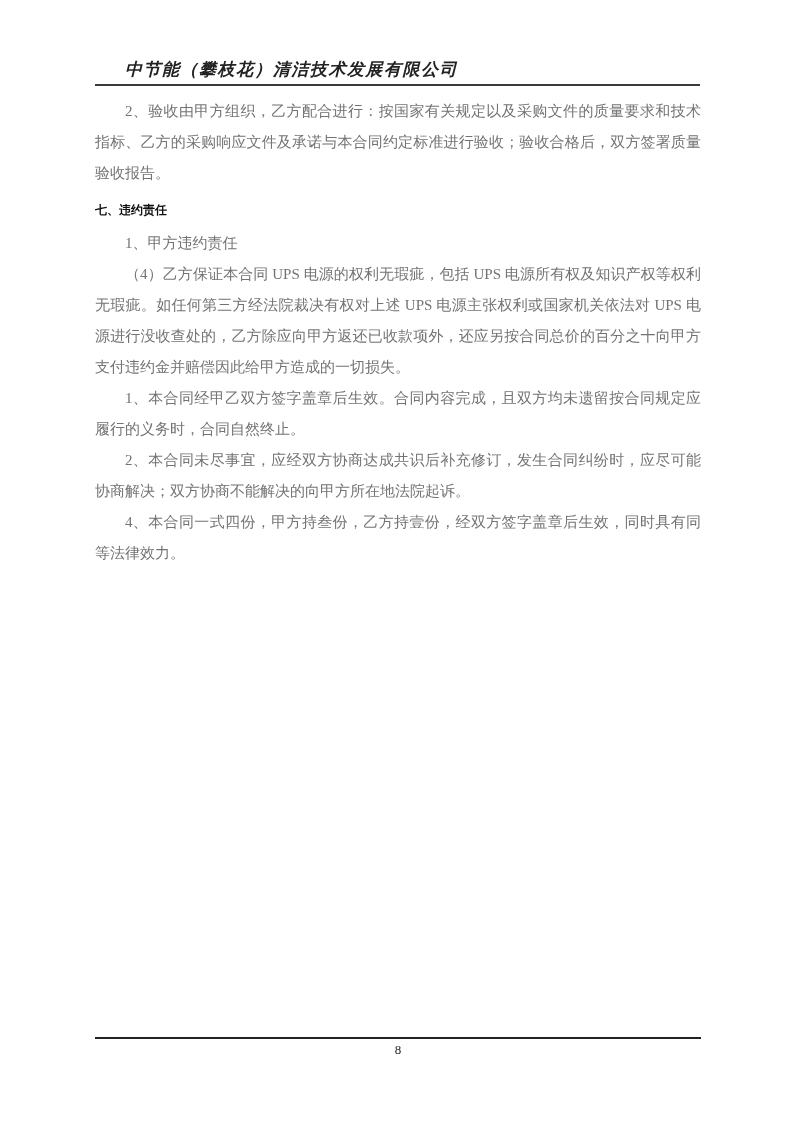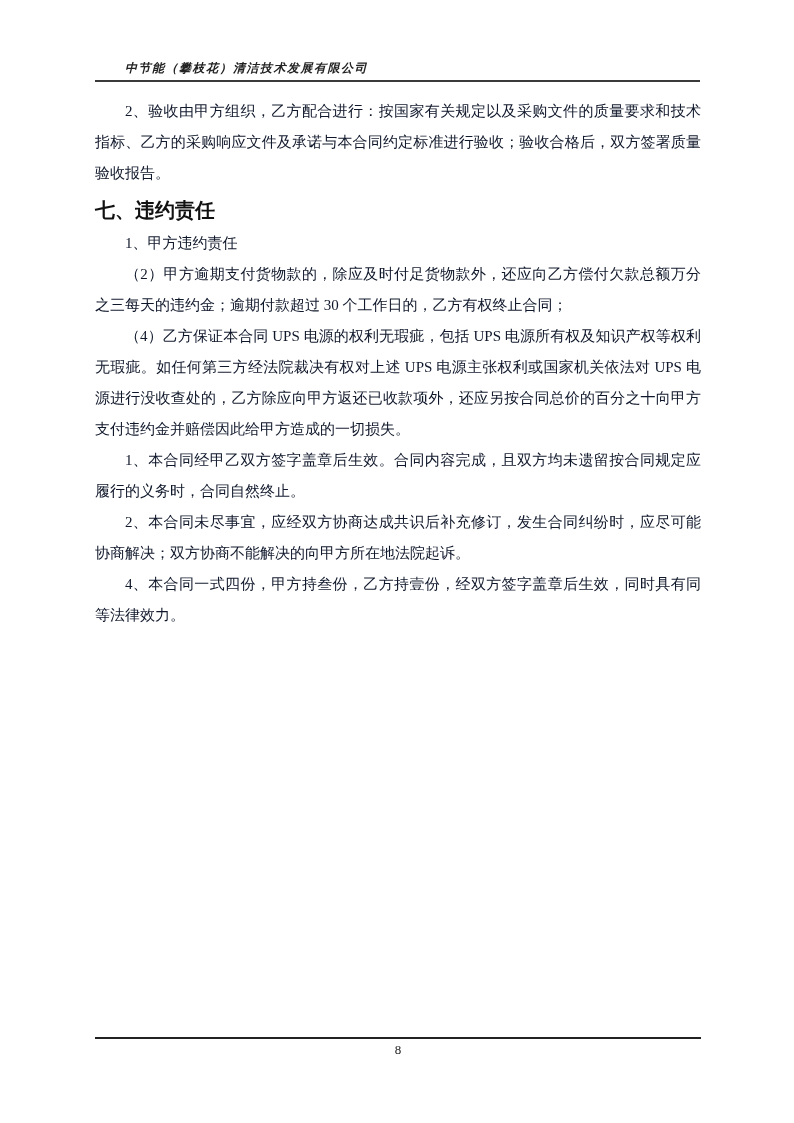--- a/index.html
+++ b/index.html
@@ -20,43 +20,43 @@
     position: absolute;
     left: 95px;
     top: 58px;
     width: 605px;
     border-bottom: 2px solid #3a3a3a;
     padding-bottom: 3px;
   }
   .company-name {
     display: inline-block;
     margin-left: 30px;
-    font-size: 12px;
+    font-size: 17px;
     font-weight: bold;
     font-style: italic;
     letter-spacing: 1.5px;
     color: #222222;
   }
   .content {
     position: absolute;
     left: 95px;
     top: 96px;
     width: 606px;
   }
   .para {
     margin: 0;
     font-size: 15px;
     line-height: 31px;
     text-align: justify;
     text-indent: 2em;
-    color: #0f172a;
+    color: #737373;
   }
   .heading {
     margin: 7px 0 4px 0;
-    font-size: 20px;
+    font-size: 12px;
     line-height: 28px;
     font-weight: bold;
     font-family: "Liberation Sans", "DejaVu Sans", sans-serif;
     text-indent: 0;
     color: #111111;
   }
   .footer {
     position: absolute;
     left: 95px;
     top: 1037px;
@@ -77,21 +77,20 @@
 <div class="page">
 
   <div class="header">
     <span class="company-name">中节能（攀枝花）清洁技术发展有限公司</span>
   </div>
 
   <div class="content">
     <p class="para">2、验收由甲方组织，乙方配合进行：按国家有关规定以及采购文件的质量要求和技术指标、乙方的采购响应文件及承诺与本合同约定标准进行验收；验收合格后，双方签署质量验收报告。</p>
     <p class="para heading">七、违约责任</p>
     <p class="para">1、甲方违约责任</p>
-    <p class="para">（2）甲方逾期支付货物款的，除应及时付足货物款外，还应向乙方偿付欠款总额万分之三每天的违约金；逾期付款超过 30 个工作日的，乙方有权终止合同；</p>
     <p class="para">（4）乙方保证本合同 UPS 电源的权利无瑕疵，包括 UPS 电源所有权及知识产权等权利无瑕疵。如任何第三方经法院裁决有权对上述 UPS 电源主张权利或国家机关依法对 UPS 电源进行没收查处的，乙方除应向甲方返还已收款项外，还应另按合同总价的百分之十向甲方支付违约金并赔偿因此给甲方造成的一切损失。</p>
     <p class="para">1、本合同经甲乙双方签字盖章后生效。合同内容完成，且双方均未遗留按合同规定应履行的义务时，合同自然终止。</p>
     <p class="para">2、本合同未尽事宜，应经双方协商达成共识后补充修订，发生合同纠纷时，应尽可能协商解决；双方协商不能解决的向甲方所在地法院起诉。</p>
     <p class="para">4、本合同一式四份，甲方持叁份，乙方持壹份，经双方签字盖章后生效，同时具有同等法律效力。</p>
   </div>
 
   <div class="footer">
     <span class="page-number">8</span>
   </div>
 

